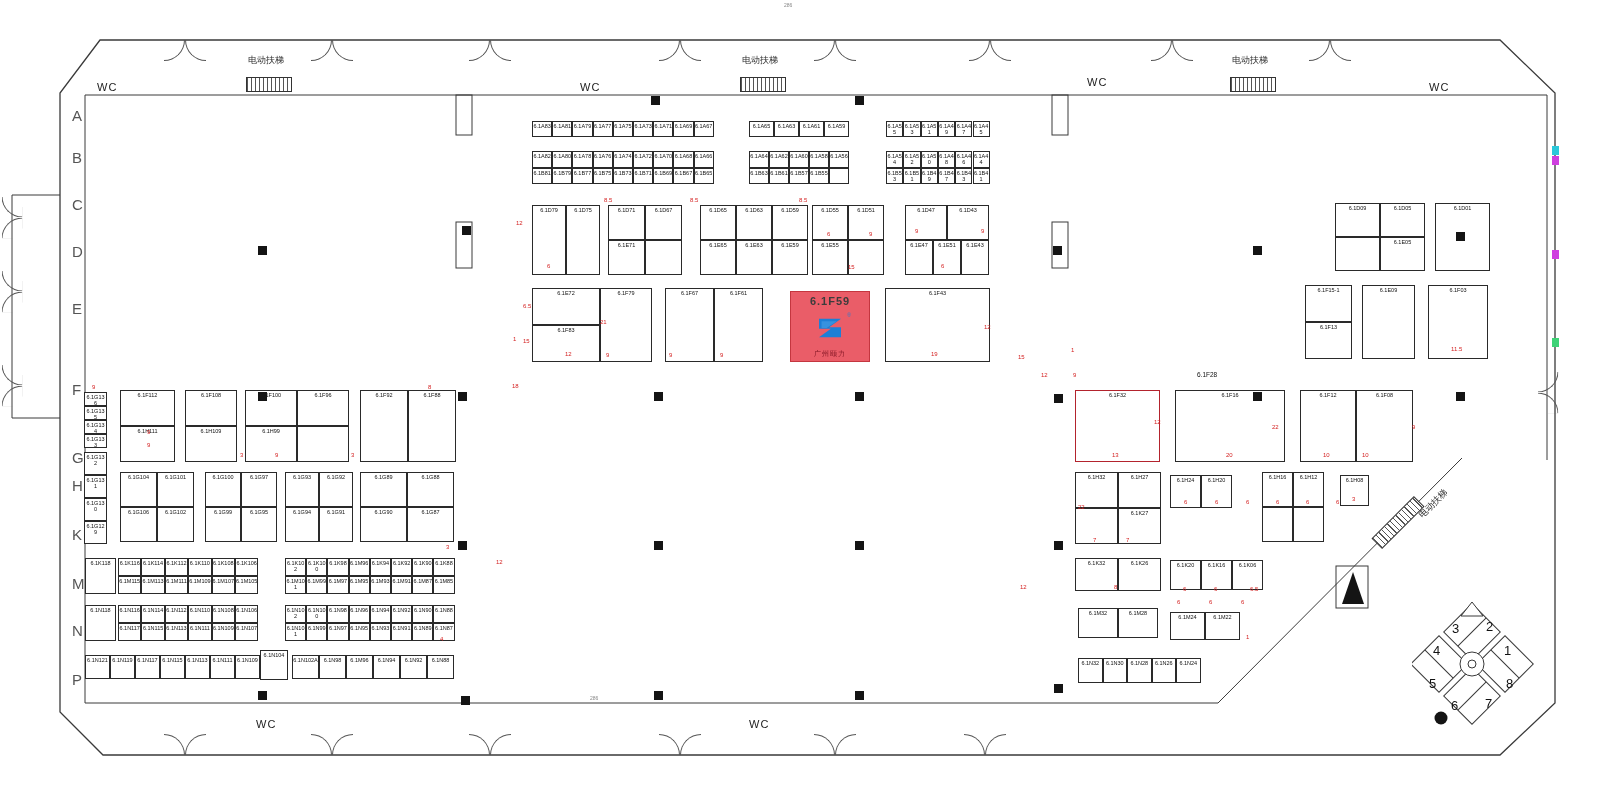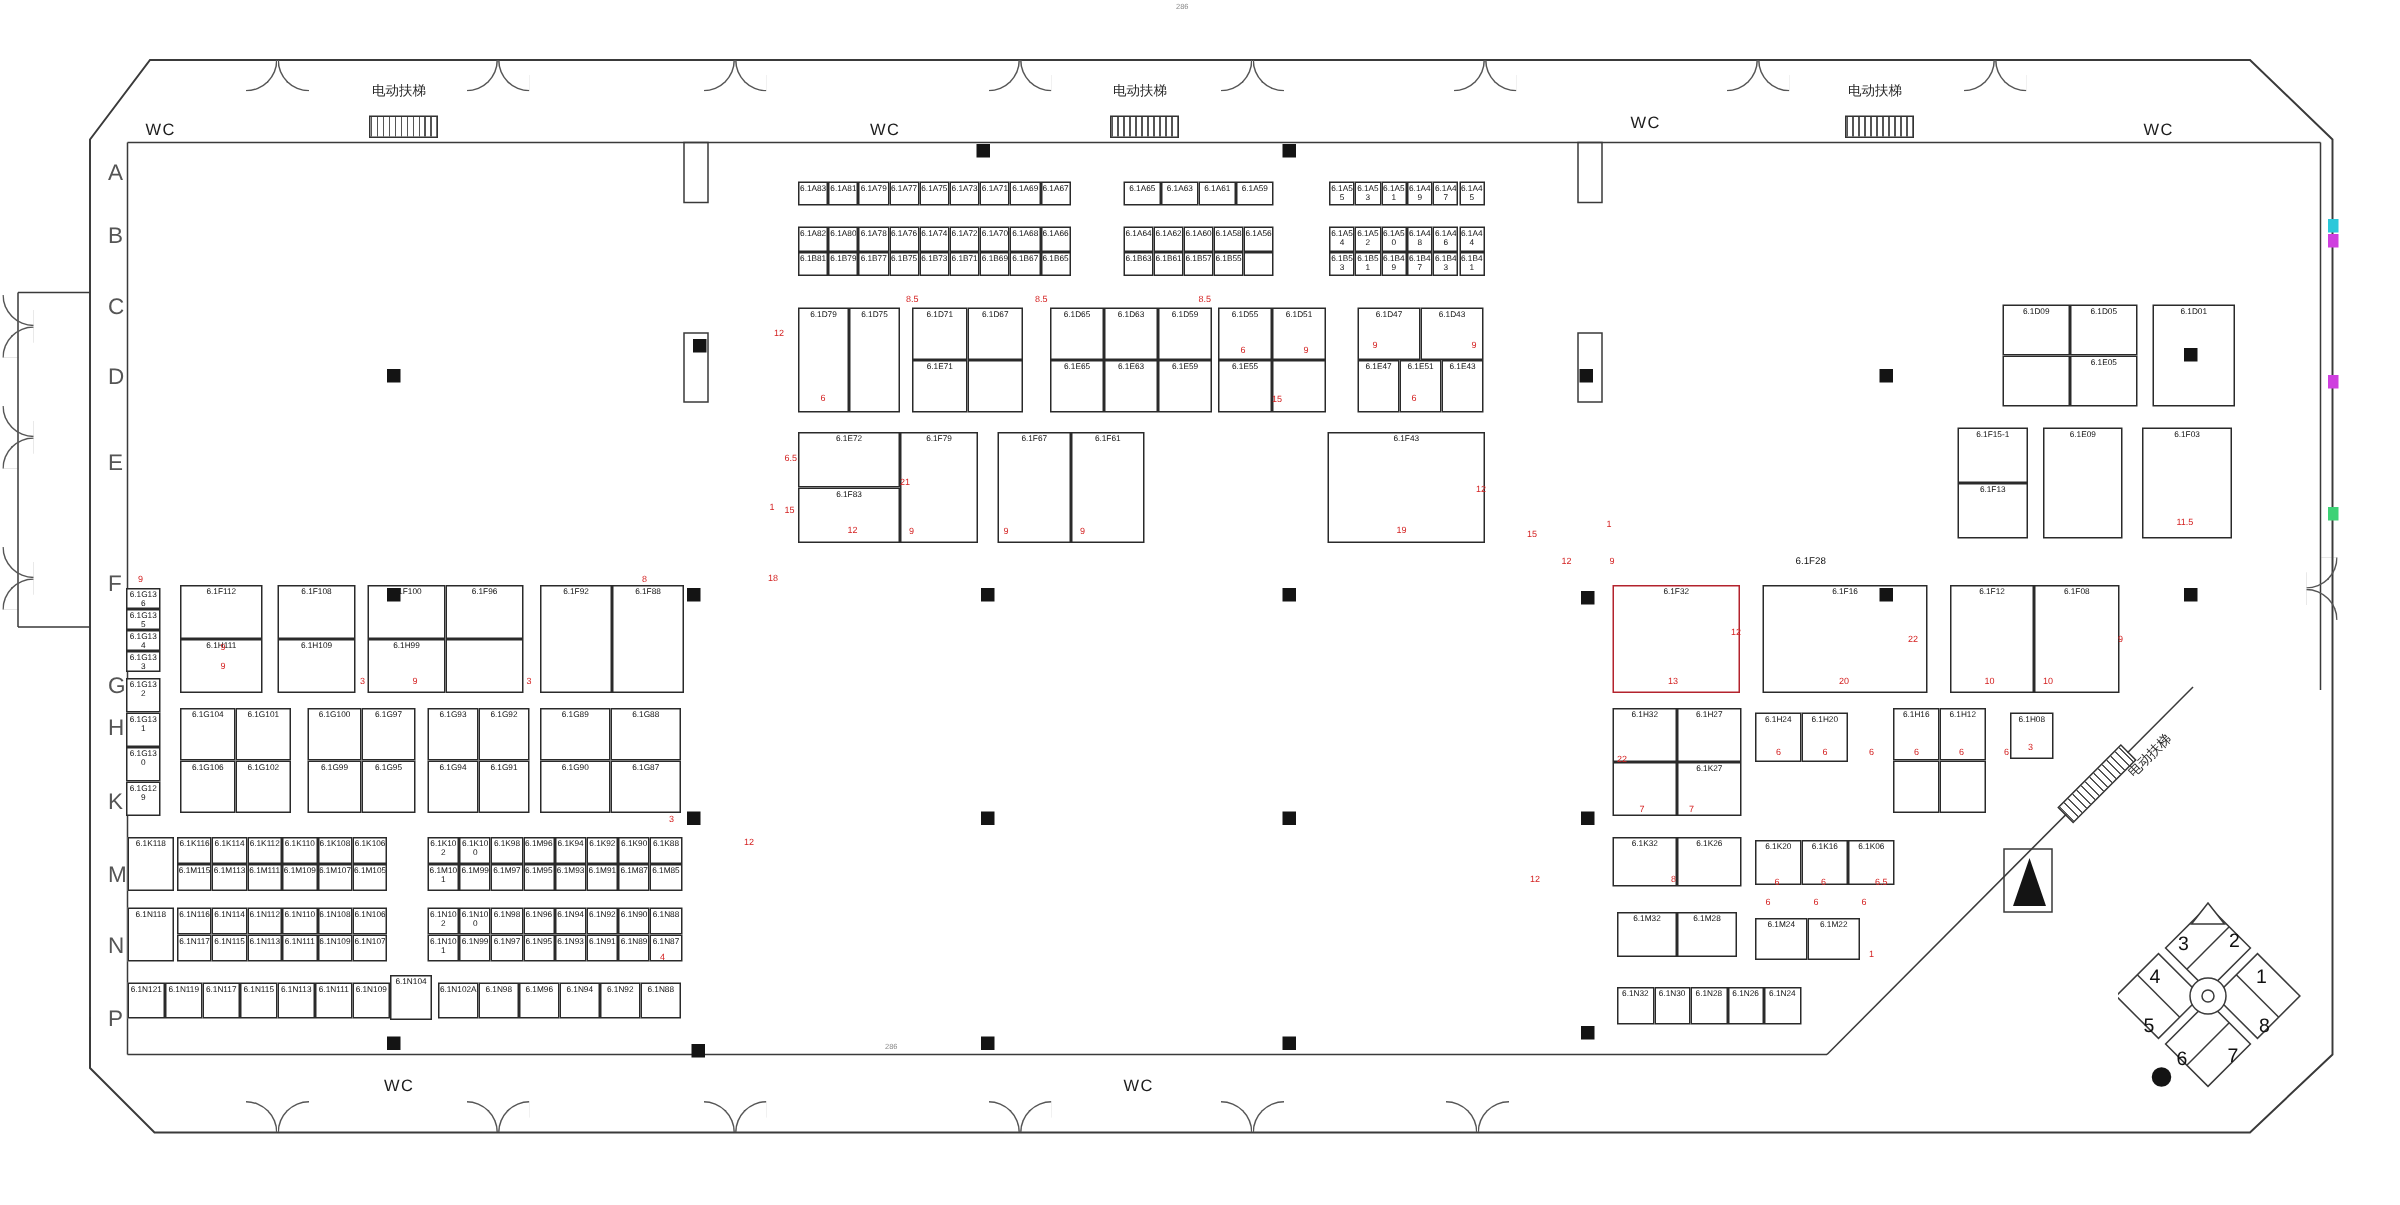--- a/index.html
+++ b/index.html
@@ -55,20 +55,31 @@
       <rect x="1336" y="566" width="32" height="42"></rect>
     </g>
     <path d="M1342 604 L1353 572 L1364 604 Z" fill="#141414" stroke="none"></path>
   </svg>
 
   <div class="escalator" style="left:246px;top:77px"></div>
   <div class="escalator" style="left:740px;top:77px"></div>
   <div class="escalator" style="left:1230px;top:77px"></div>
   <div class="escalator diag" style="left:1368px;top:515px;width:60px"></div>
 
+  <div class="hl">
+    <div class="num">6.1F59</div>
+    <div class="logo">
+      <svg width="30" height="22" viewBox="0 0 32 26">
+        <path d="M3 2 H29 L15 12 H29 V24 H3 L17 14 H3 Z" fill="#1d7fd6"></path>
+        <path d="M6 5 H24 L12 13 H6 Z" fill="#4aa3e8" opacity="0.55"></path>
+      </svg>
+      <span class="reg">®</span>
+    </div>
+    <div class="co">广州颐力</div>
+  </div>
 
   <div class="pw">
     <svg width="124" height="136" viewBox="0 0 124 136">
       <g fill="#fff" stroke="#3a3a3a" stroke-width="1">
         <g transform="translate(60,34) rotate(45)">
             <rect x="-20" y="-20" width="40" height="40"></rect>
             <line x1="0" y1="-20" x2="0" y2="20"></line>
           </g>
         <g transform="translate(93,66) rotate(45)">
             <rect x="-20" y="-20" width="40" height="40"></rect>

